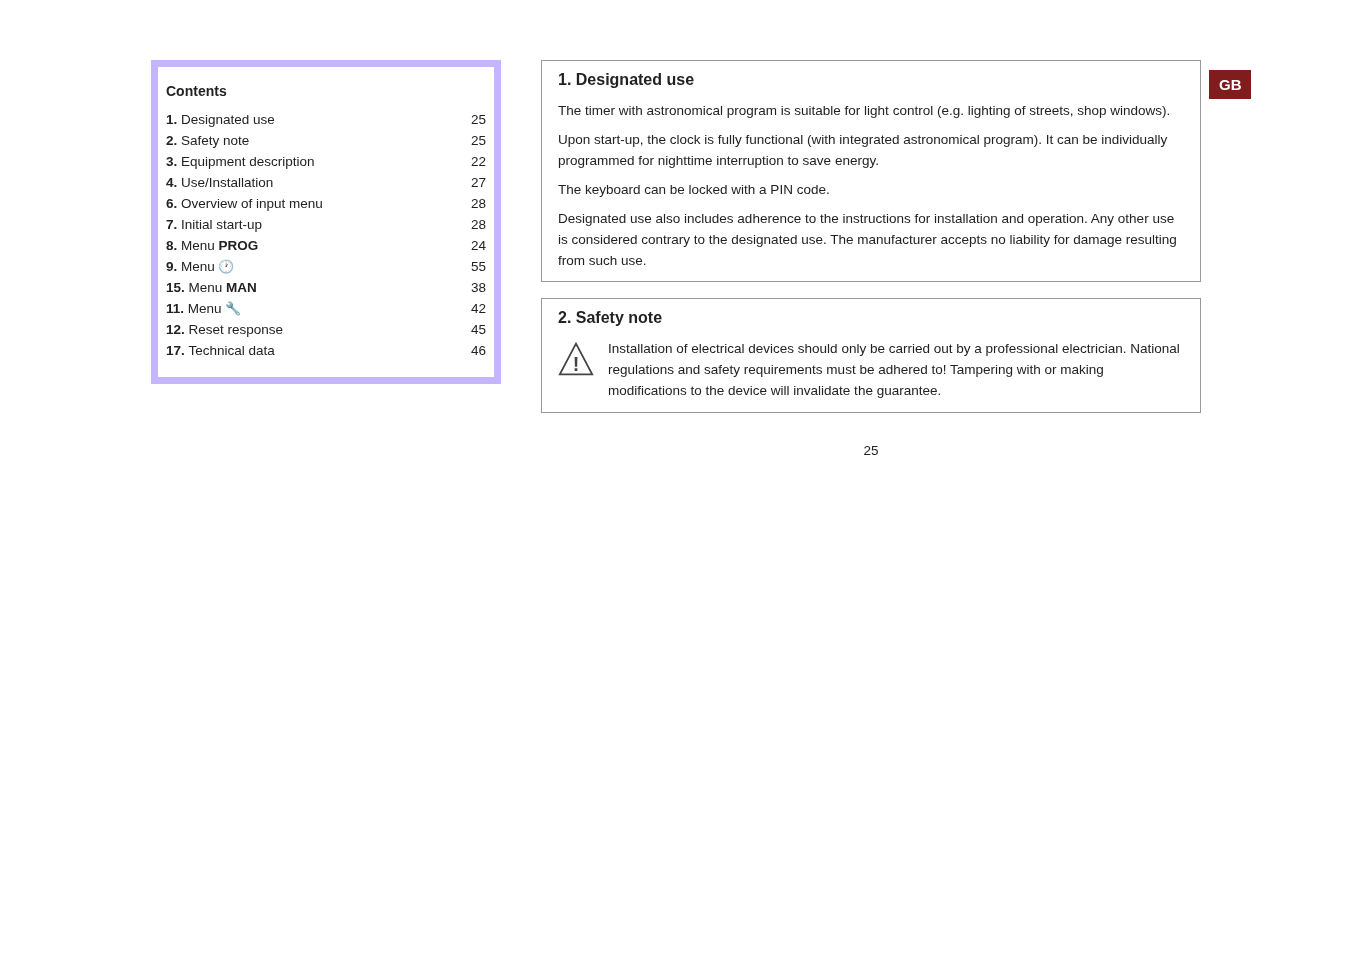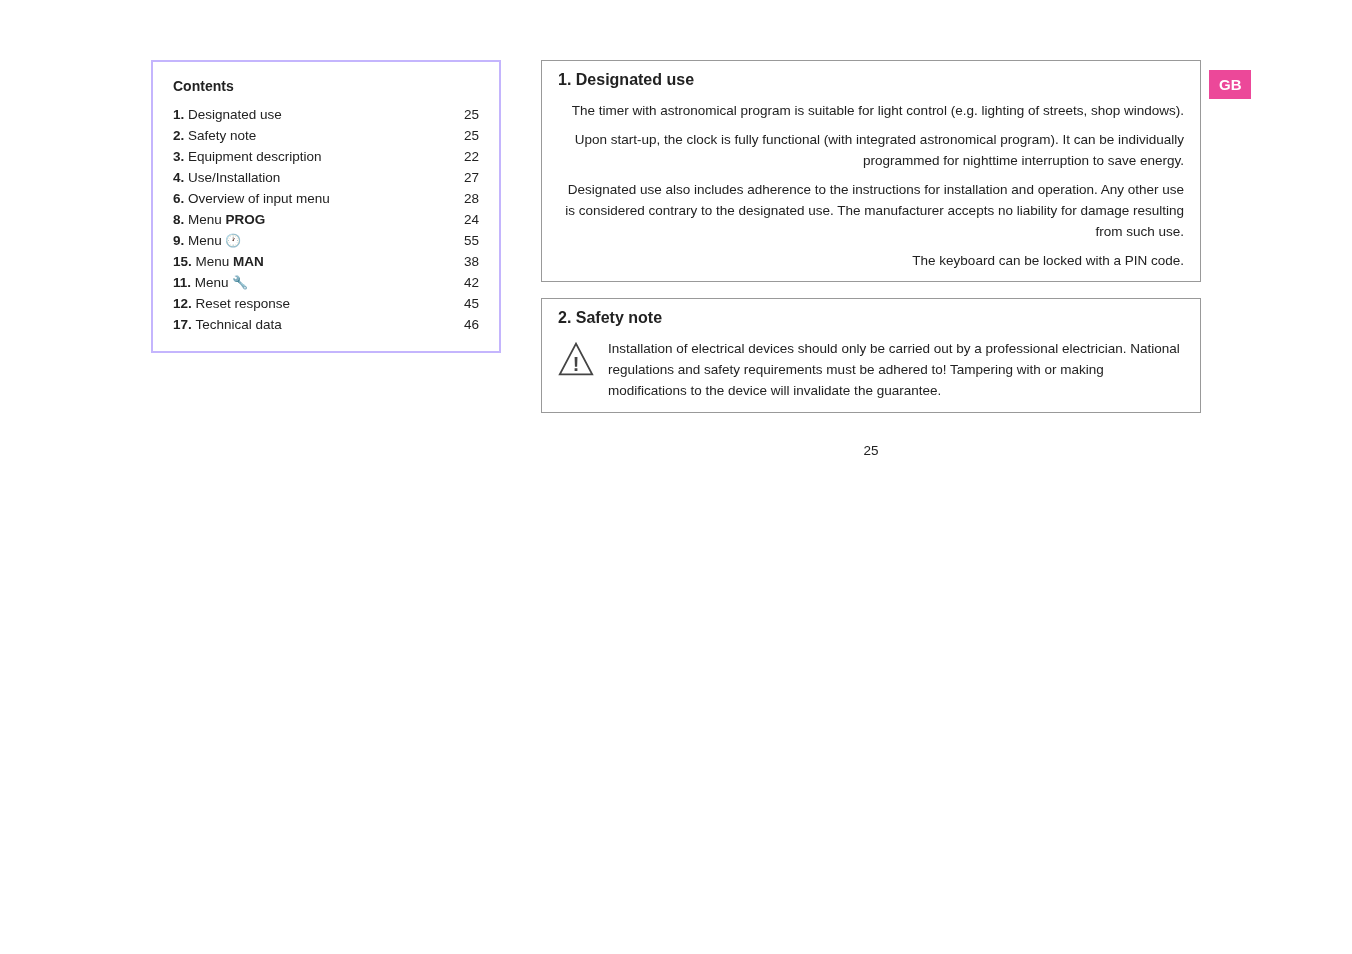--- a/index.html
+++ b/index.html
@@ -28,22 +28,22 @@
       position: relative;
     }
 
     
     .left-col {
       width: 350px;
       flex-shrink: 0;
     }
 
     .contents-box {
-      border: 2px solid #c4b5fd;
-      padding: 16px 20px;
+      border: 7px solid #c4b5fd;
+      padding: 16px 8px;
     }
 
     .contents-title {
       font-weight: bold;
       font-size: 14px;
       margin-bottom: 10px;
     }
 
     .contents-table {
       width: 100%;
@@ -73,21 +73,21 @@
     .right-col {
       flex: 1;
       position: relative;
     }
 
     
     .gb-tab {
       position: absolute;
       right: -50px;
       top: 10px;
-      background: #ec4899;
+      background: #7f1d1d;
       color: white;
       font-weight: bold;
       font-size: 15px;
       padding: 6px 10px;
       width: 42px;
       text-align: center;
     }
 
     
     .section-box {
@@ -102,21 +102,20 @@
     }
 
     .section-content {
       font-size: 13.5px;
       line-height: 1.55;
       margin-top: 12px;
     }
 
     .section-content p {
       margin-bottom: 8px;
-      text-align: right;
     }
 
     .section-content p:last-child {
       margin-bottom: 0;
     }
 
     
     .safety-section {
       margin-top: 0;
     }
@@ -189,20 +188,24 @@
             </tr>
             <tr>
               <td class="item-label"><span class="item-number">4. </span>Use/Installation</td>
               <td class="item-page">27</td>
             </tr>
             <tr>
               <td class="item-label"><span class="item-number">6. </span>Overview of input menu</td>
               <td class="item-page">28</td>
             </tr>
             <tr>
+              <td class="item-label"><span class="item-number">7. </span>Initial start-up</td>
+              <td class="item-page">28</td>
+            </tr>
+            <tr>
               <td class="item-label"><span class="item-number">8. </span>Menu <strong>PROG</strong></td>
               <td class="item-page">24</td>
             </tr>
             <tr>
               <td class="item-label"><span class="item-number">9. </span>Menu <span class="menu-icon-clock">🕐</span></td>
               <td class="item-page">55</td>
             </tr>
             <tr>
               <td class="item-label"><span class="item-number">15. </span>Menu <strong>MAN</strong></td>
               <td class="item-page">38</td>
@@ -226,22 +229,22 @@
 
   <div class="right-col">
 
     <div class="gb-tab">GB</div>
 
     <div class="section-box">
       <div class="section-title">1. Designated use</div>
       <div class="section-content" id="section1-content">
       <p>The timer with astronomical program is suitable for light control (e.g. lighting of streets, shop windows).</p>
           <p>Upon start-up, the clock is fully functional (with integrated astronomical program). It can be individually programmed for nighttime interruption to save energy.</p>
+          <p>The keyboard can be locked with a PIN code.</p>
           <p>Designated use also includes adherence to the instructions for installation and operation. Any other use is considered contrary to the designated use. The manufacturer accepts no liability for damage resulting from such use.</p>
-          <p>The keyboard can be locked with a PIN code.</p>
         </div>
     </div>
 
     <div class="section-box safety-section">
       <div class="section-title">2. Safety note</div>
       <div class="safety-content">
         <div class="warning-icon">
           <svg viewBox="0 0 40 40" xmlns="http://www.w3.org/2000/svg">
             <polygon points="20,3 38,37 2,37" fill="white" stroke="#444" stroke-width="2"></polygon>
             <text x="20" y="33" text-anchor="middle" font-size="22" font-weight="bold" fill="#444">!</text>

